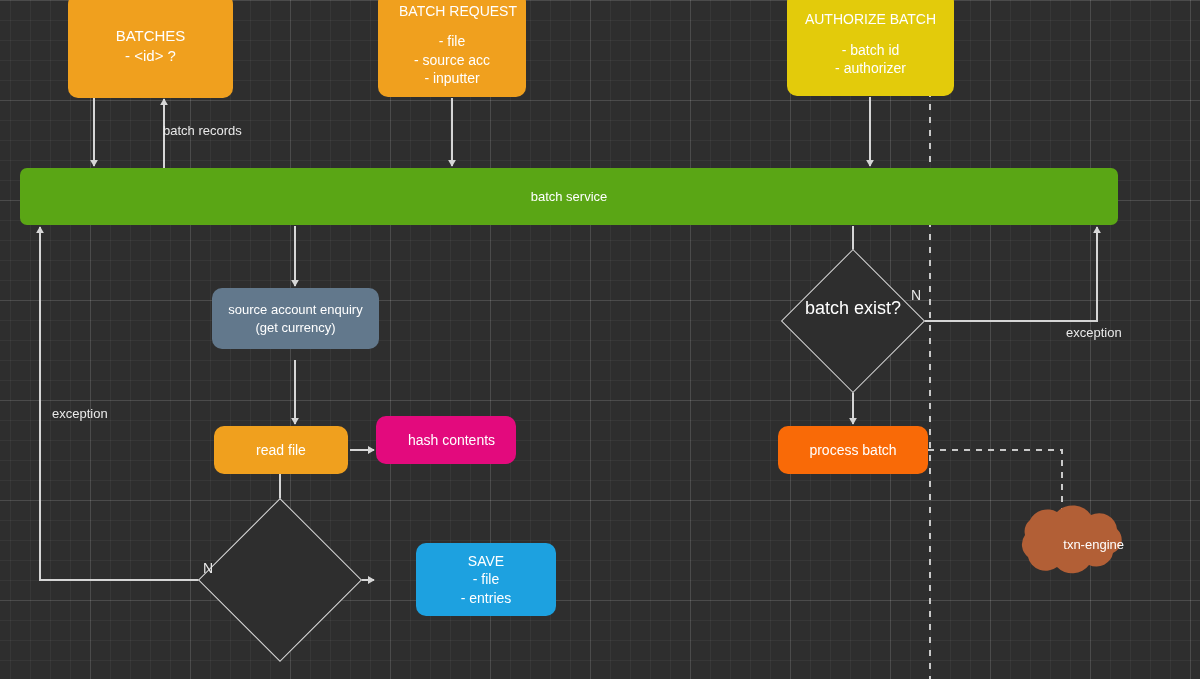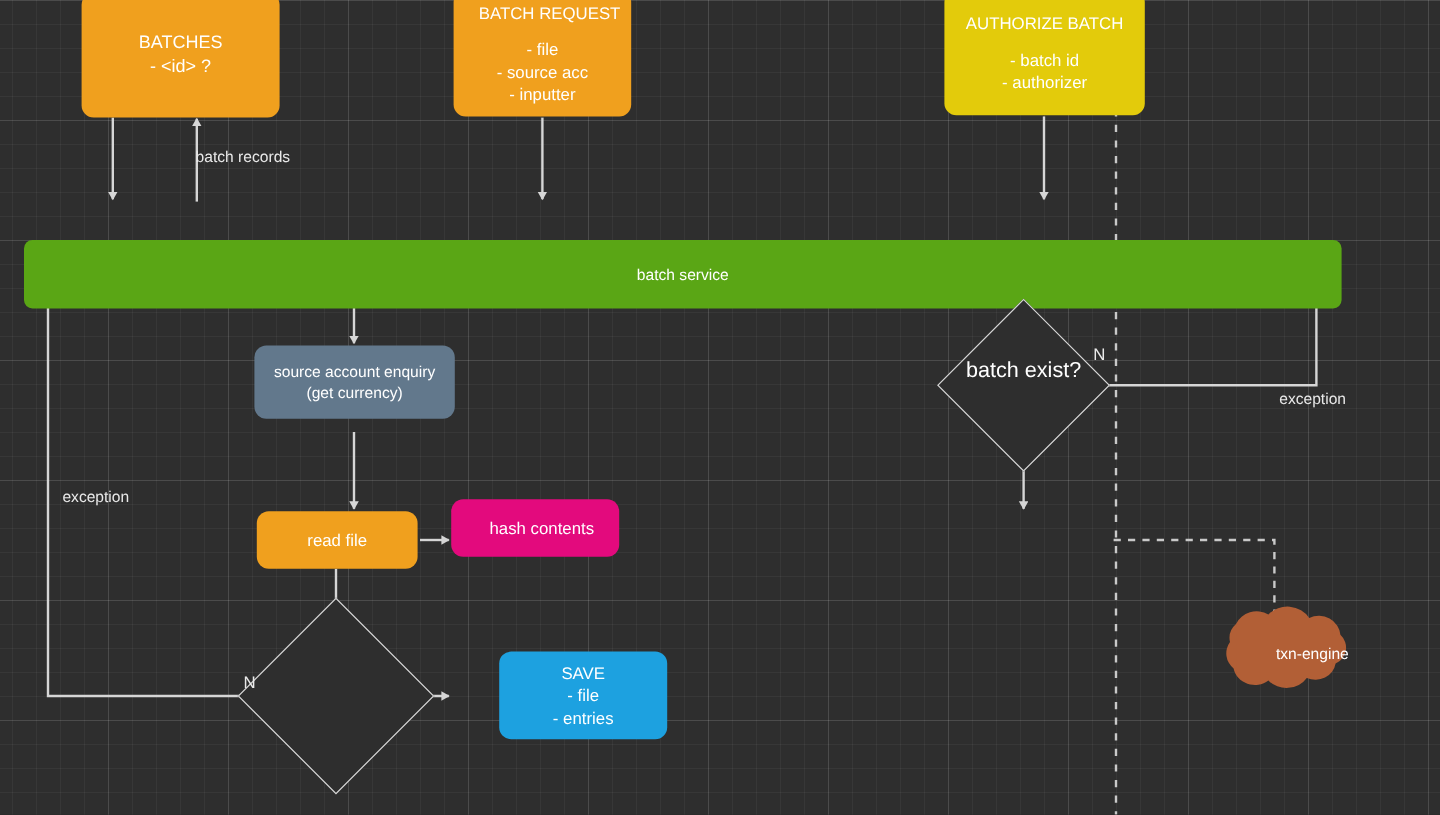--- a/index.html
+++ b/index.html
@@ -128,21 +128,21 @@
     <span class="sub">- source acc</span>
     <span class="sub">- inputter</span>
   </div>
 
   <div class="node rbox" style="left:787px;top:-8px;width:167px;height:104px;background:#e3cb0b;font-size:14px;">
     <span class="title" style="margin-bottom:12px;">AUTHORIZE BATCH</span>
     <span class="sub">- batch id</span>
     <span class="sub">- authorizer</span>
   </div>
 
-  <div class="node rbox" style="left:20px;top:168px;width:1098px;height:57px;background:#5aa615;font-size:13px;border-radius:7px;margin-top:32px;">
+  <div class="node rbox" style="left:20px;top:168px;width:1098px;height:57px;background:#5aa615;font-size:13px;border-radius:7px;">
     <span class="title">batch service</span>
   </div>
 
   <div class="node rbox" style="left:212px;top:288px;width:167px;height:61px;background:#62788c;font-size:13px;">
     <span class="title">source account enquiry</span>
     <span class="sub">(get currency)</span>
   </div>
 
   <div class="node rbox" style="left:214px;top:426px;width:134px;height:48px;background:#f0a01e;font-size:14px;">
     <span class="title">read file</span>
@@ -151,20 +151,23 @@
   <div class="node rbox" style="left:376px;top:416px;width:140px;height:48px;background:#e30a7d;font-size:14px;padding-left:11px;">
     <span class="title">hash contents</span>
   </div>
 
   <div class="node rbox" style="left:376px;top:543px;width:140px;height:73px;background:#1da1e0;font-size:14px;margin-left:40px;">
     <span class="title">SAVE</span>
     <span class="sub">- file</span>
     <span class="sub">- entries</span>
   </div>
 
+  <div class="node rbox" style="left:778px;top:426px;width:150px;height:48px;background:#f96a07;font-size:14px;">
+    <span class="title">process batch</span>
+  </div>
 
   <div class="diamond" style="left:222px;top:522px;width:116px;height:116px;"></div>
   <div class="branch-label" style="left:203px;top:560px;font-size:14px;">N</div>
 
   <div class="diamond" style="left:802px;top:270px;width:102px;height:102px;"></div>
   <div class="diamond-label" style="left:793px;top:296px;width:120px;height:26px;font-size:18px;">
     <span>batch exist?</span>
   </div>
   <div class="branch-label" style="left:911px;top:287px;font-size:14px;">N</div>
 

